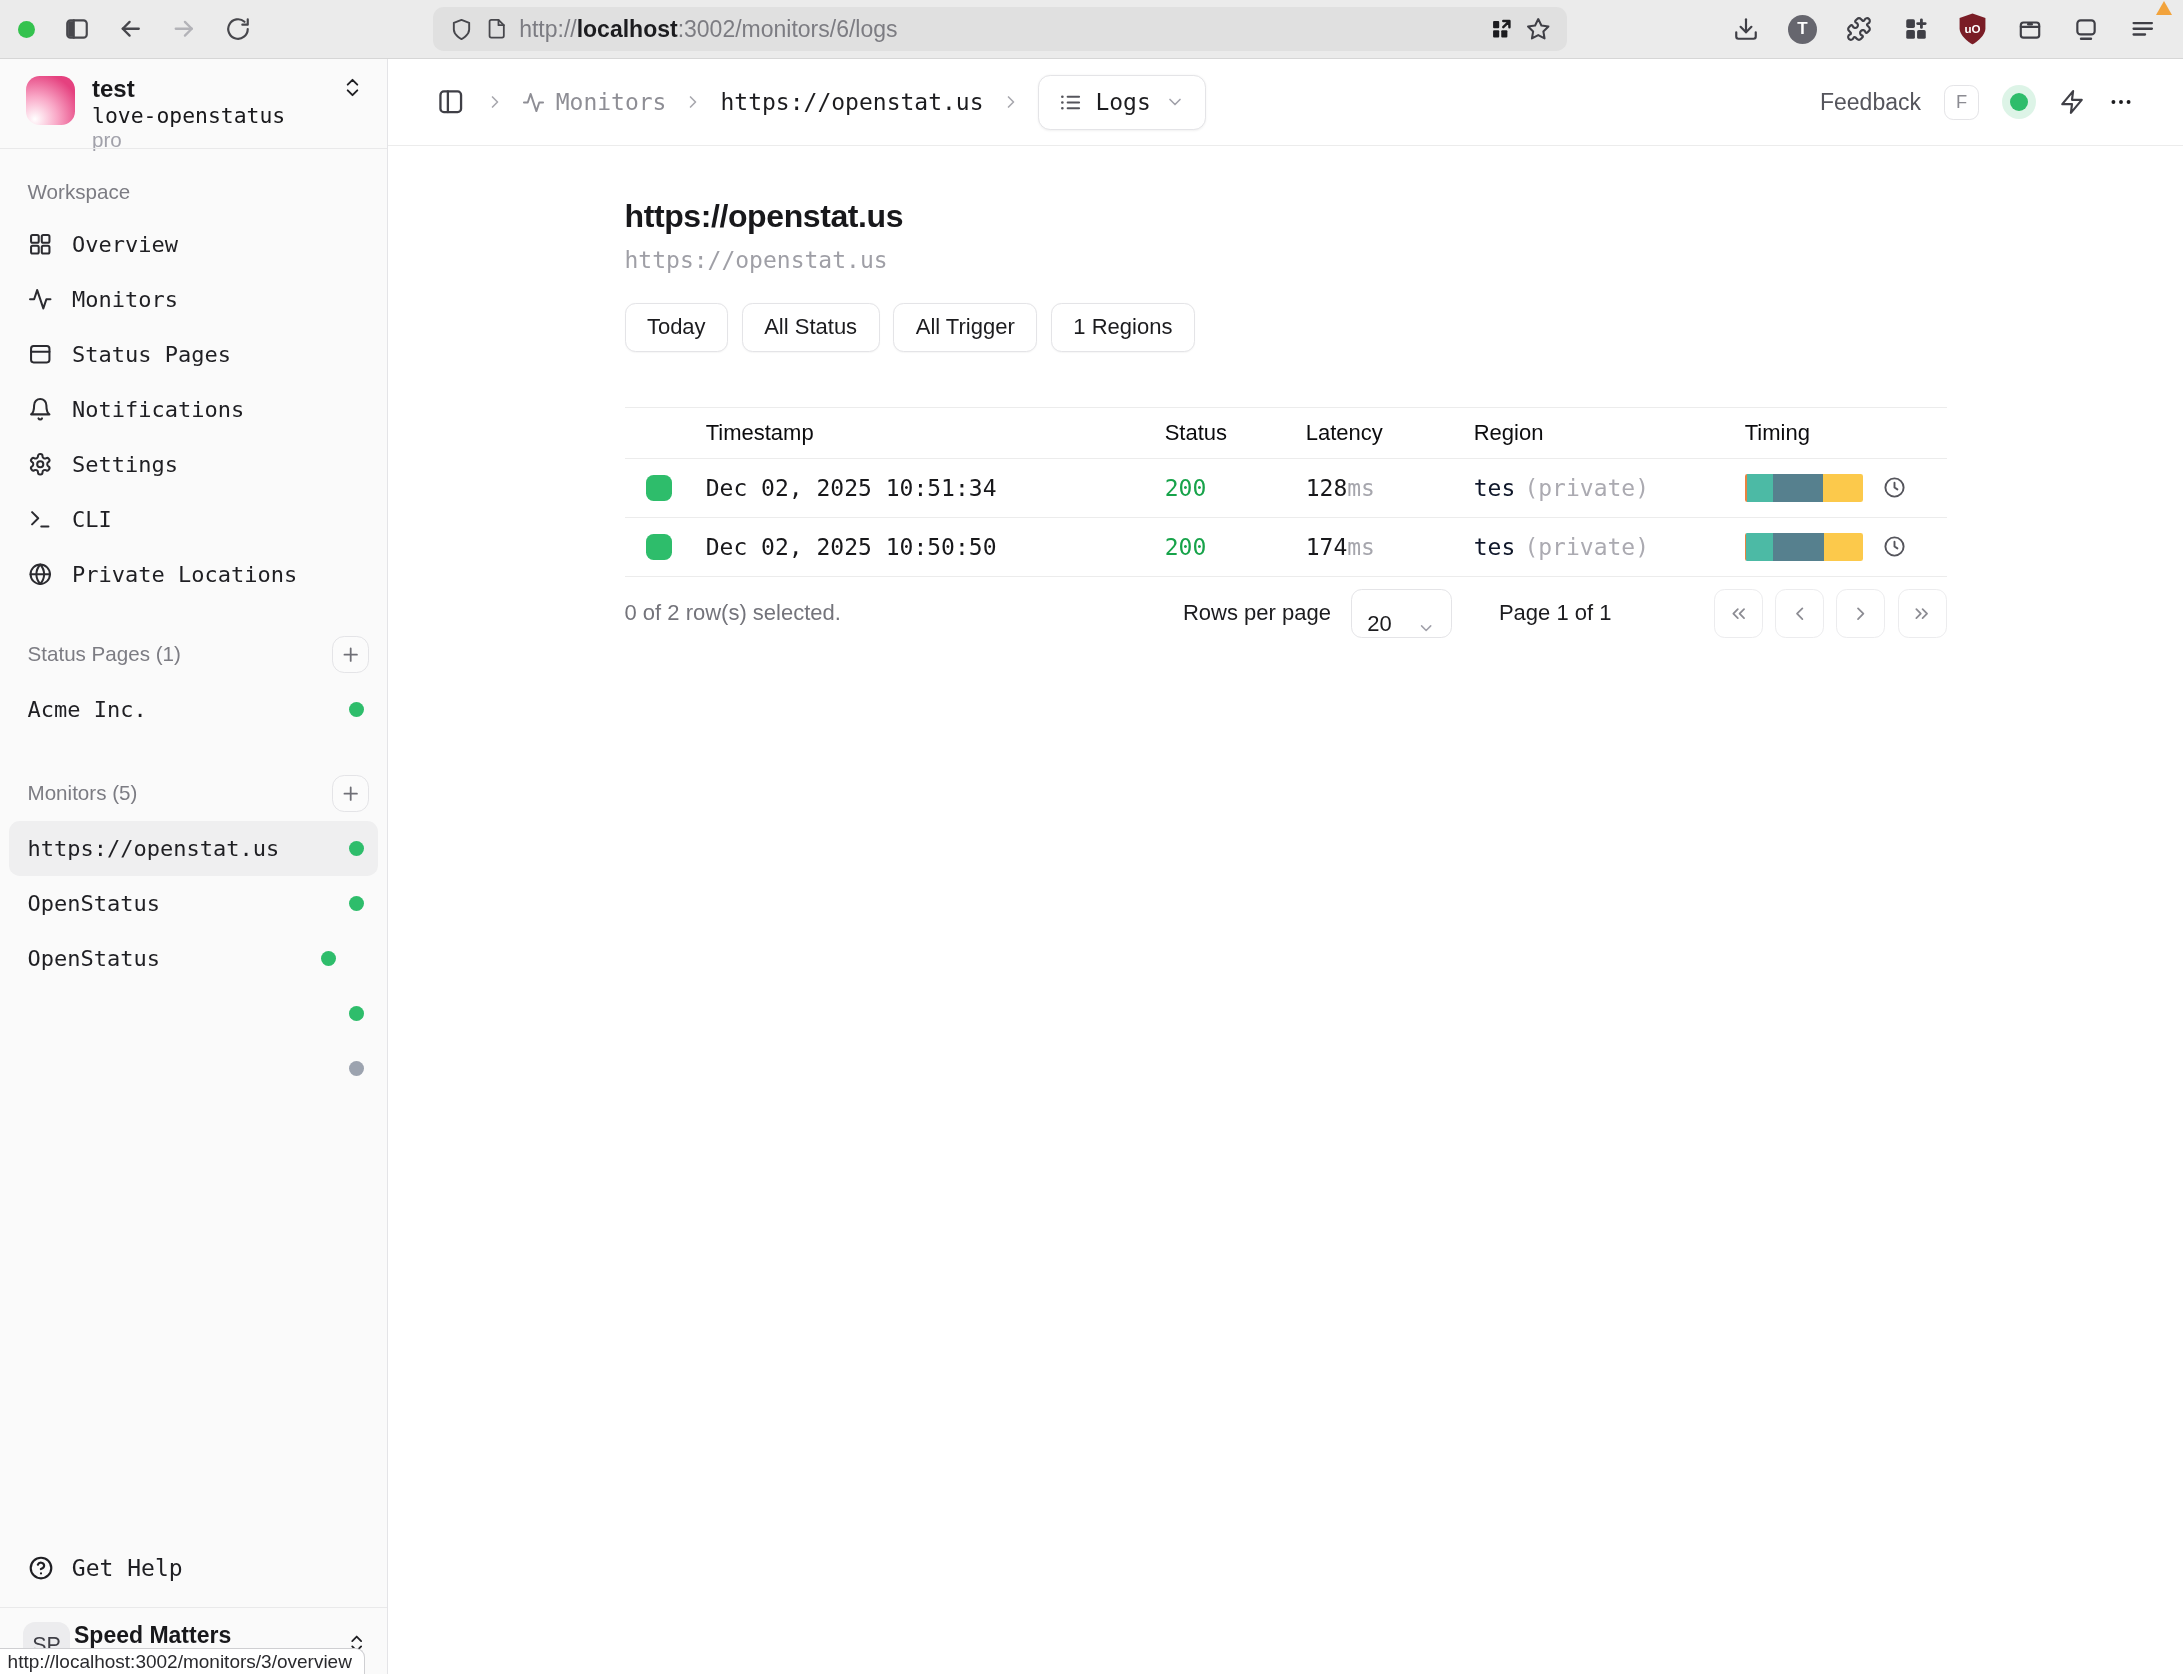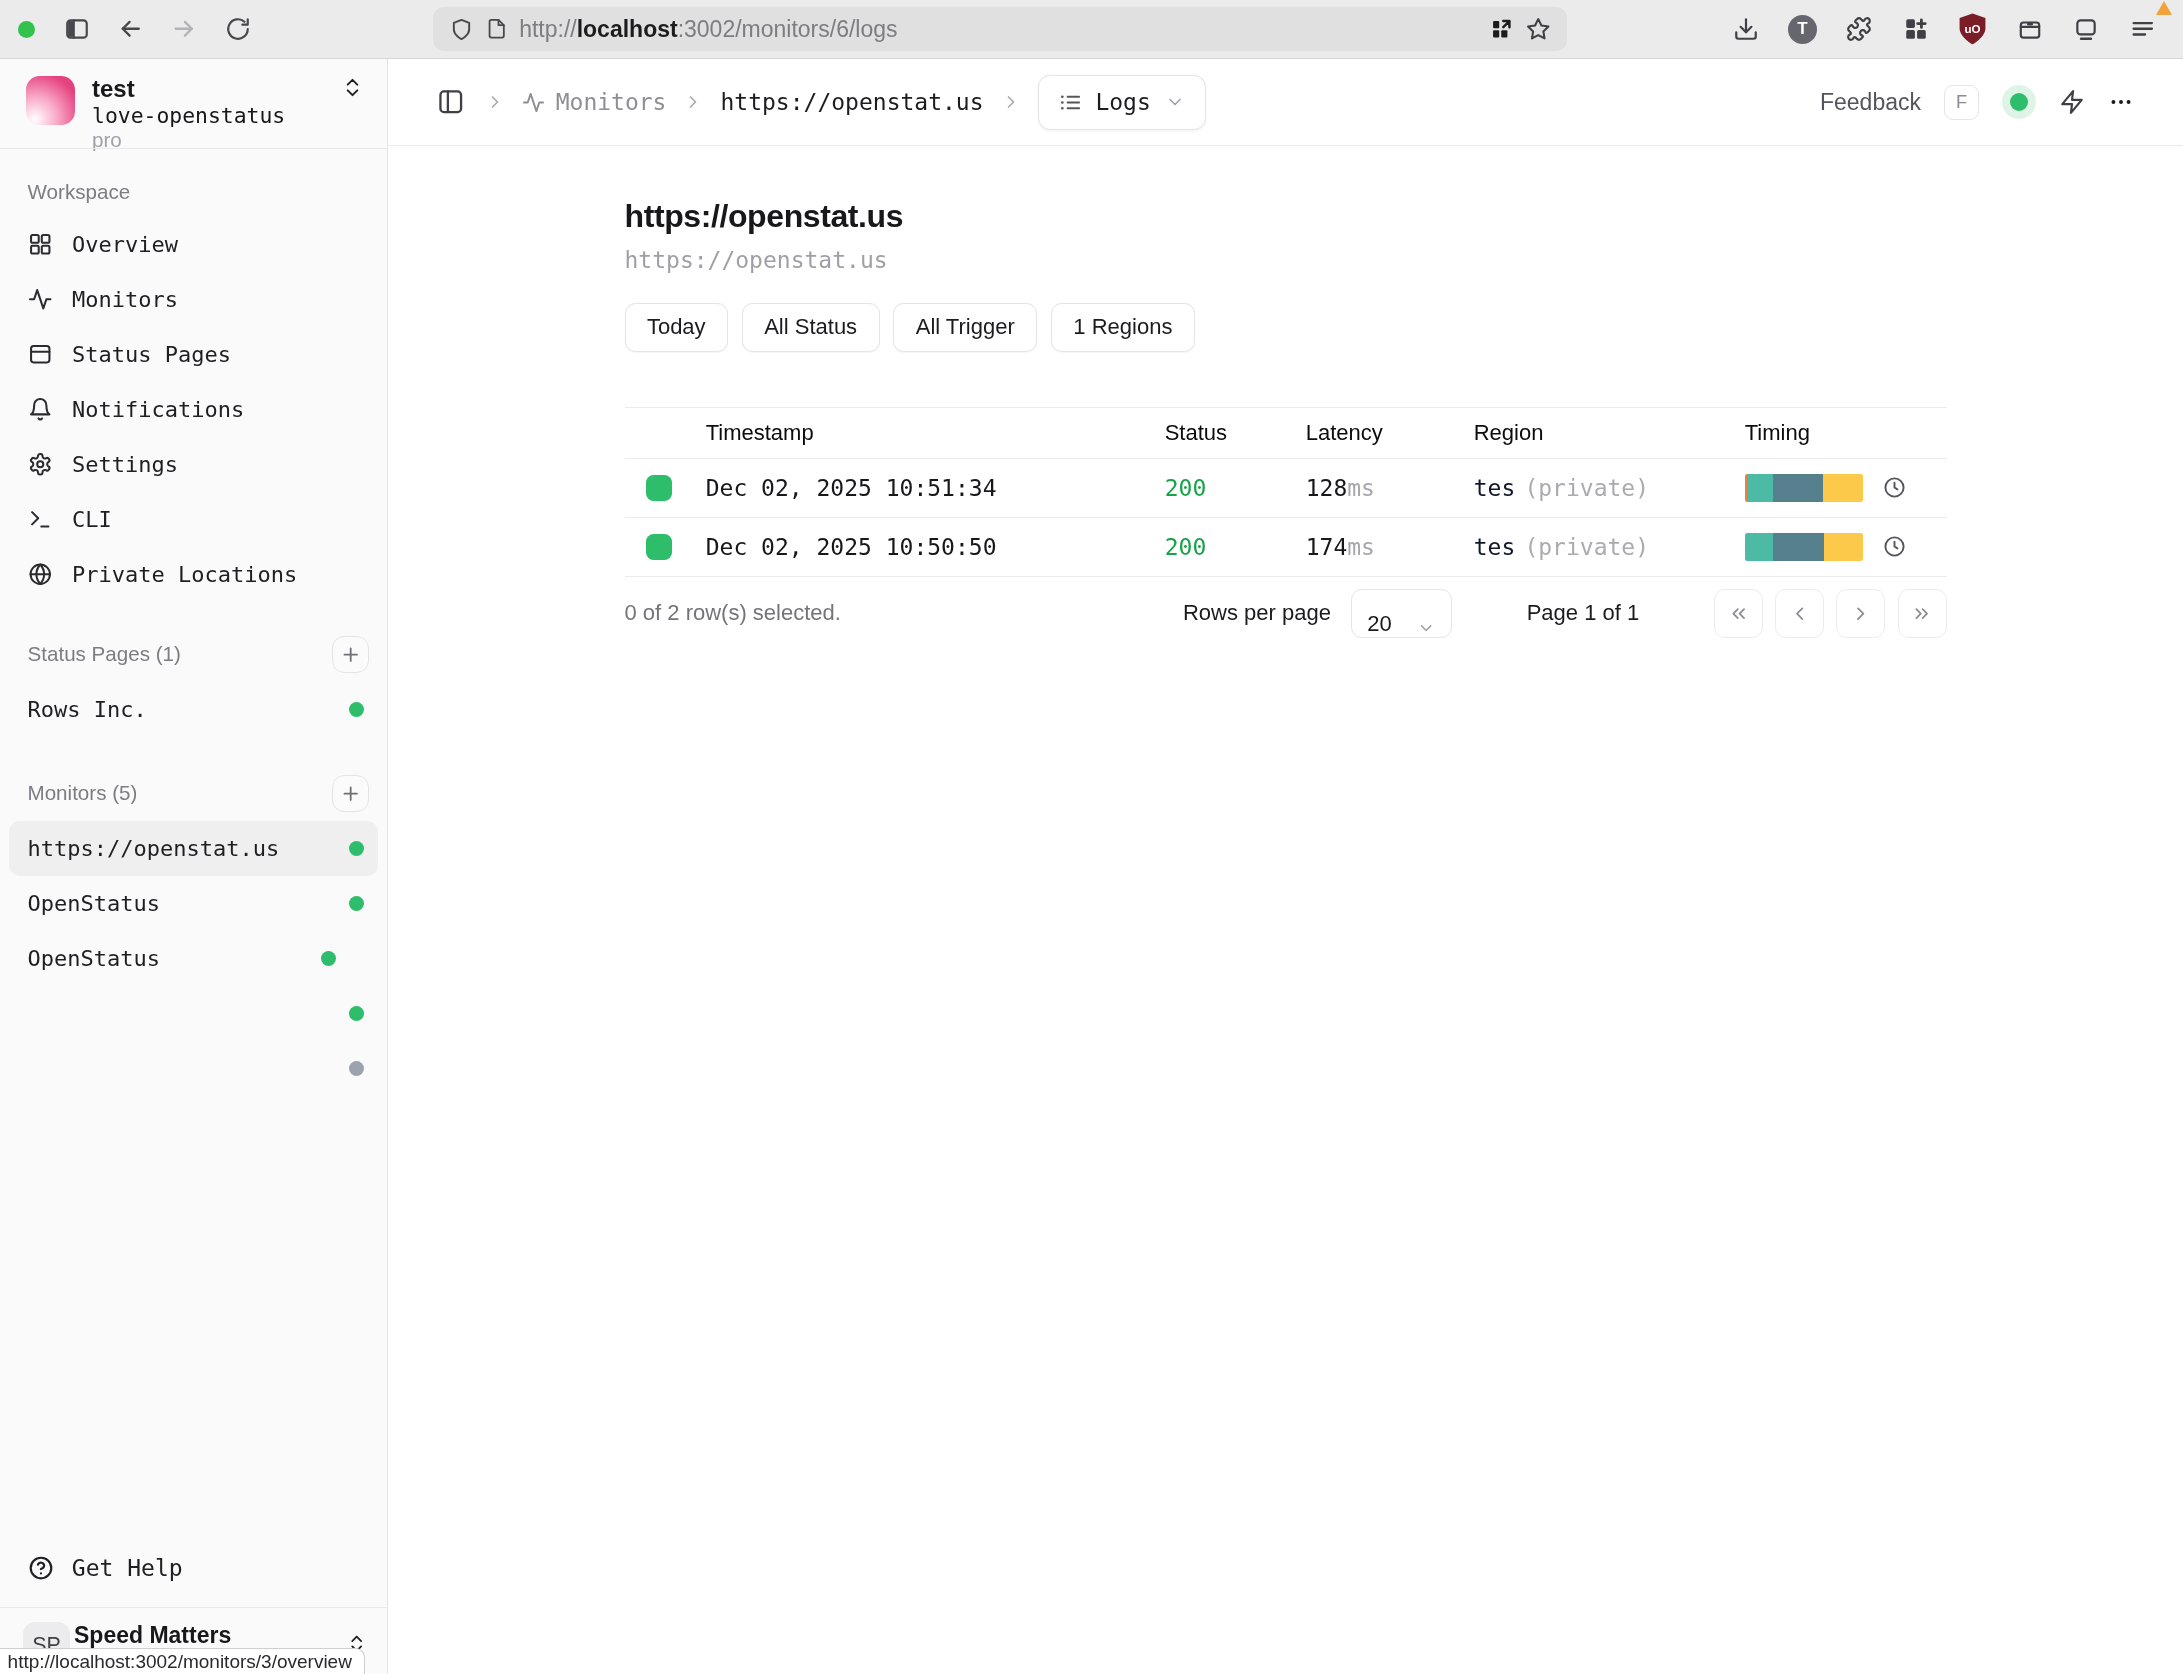--- a/index.html
+++ b/index.html
@@ -96,21 +96,21 @@
   .timing-cell { display:flex; align-items:center; gap:20px; }
   .tbar { width:118px; height:27.5px; display:flex; overflow:hidden; border-radius:2.3px; }
   .clock { color:#55555c; }
 
   .table-footer { margin-top:12.2px; height:49px; display:flex; align-items:center; font-size:22px; }
   .sel-txt { color:#74747b; }
   .foot-right { margin-left:auto; display:flex; align-items:center; }
   .rpp-label { color:#1c1c1f; font-weight:500; }
   .rpp-select { margin-left:20px; width:101px; height:49px; border:0.8px solid #e4e4e7; border-radius:10.7px; background:#fff; display:flex; align-items:flex-end; justify-content:space-between; padding:0 15.3px; font-size:22px; color:#1c1c1f; }
   .rpp-select .chev { color:#a1a1aa; }
-  .page-info { margin:0 47px; width:168px; text-align:center; font-weight:500; color:#1c1c1f; }
+  .page-info { margin:0 47px; width:168px; font-weight:500; color:#1c1c1f; }
   .pager { display:flex; gap:12.2px; }
   .pg-btn { width:49px; height:49px; border:0.8px solid #ececee; border-radius:10.7px; background:#fff; color:#8c8c93; display:flex; align-items:center; justify-content:center; }
 </style>
 </head>
 <body>
 
 <div class="screen">
 
   <div class="browser">
     <div class="traffic"></div>
@@ -317,21 +317,21 @@
 
       <div class="sec-head">
         <span><span>Status Pages</span> <span>(1)</span></span>
         <button class="plus-btn" style="border:0.8px solid #e4e4e7;">
           <svg class="ic" width="21.4" height="21.4" viewBox="0 0 24 24">
               <path d="M12 5v14M5 12h14"></path>
             </svg>
         </button>
       </div>
       <div class="sb-item mono first">
-        <span>Rows Inc.</span>
+        <span>Acme Inc.</span>
         <span class="dot" style="background: rgb(46, 189, 107);"></span>
       </div>
 
       <div class="sec-head m2">
         <span><span>Monitors</span> <span>(5)</span></span>
         <button class="plus-btn">
           <svg class="ic" width="21.4" height="21.4" viewBox="0 0 24 24">
               <path d="M12 5v14M5 12h14"></path>
             </svg>
         </button>

